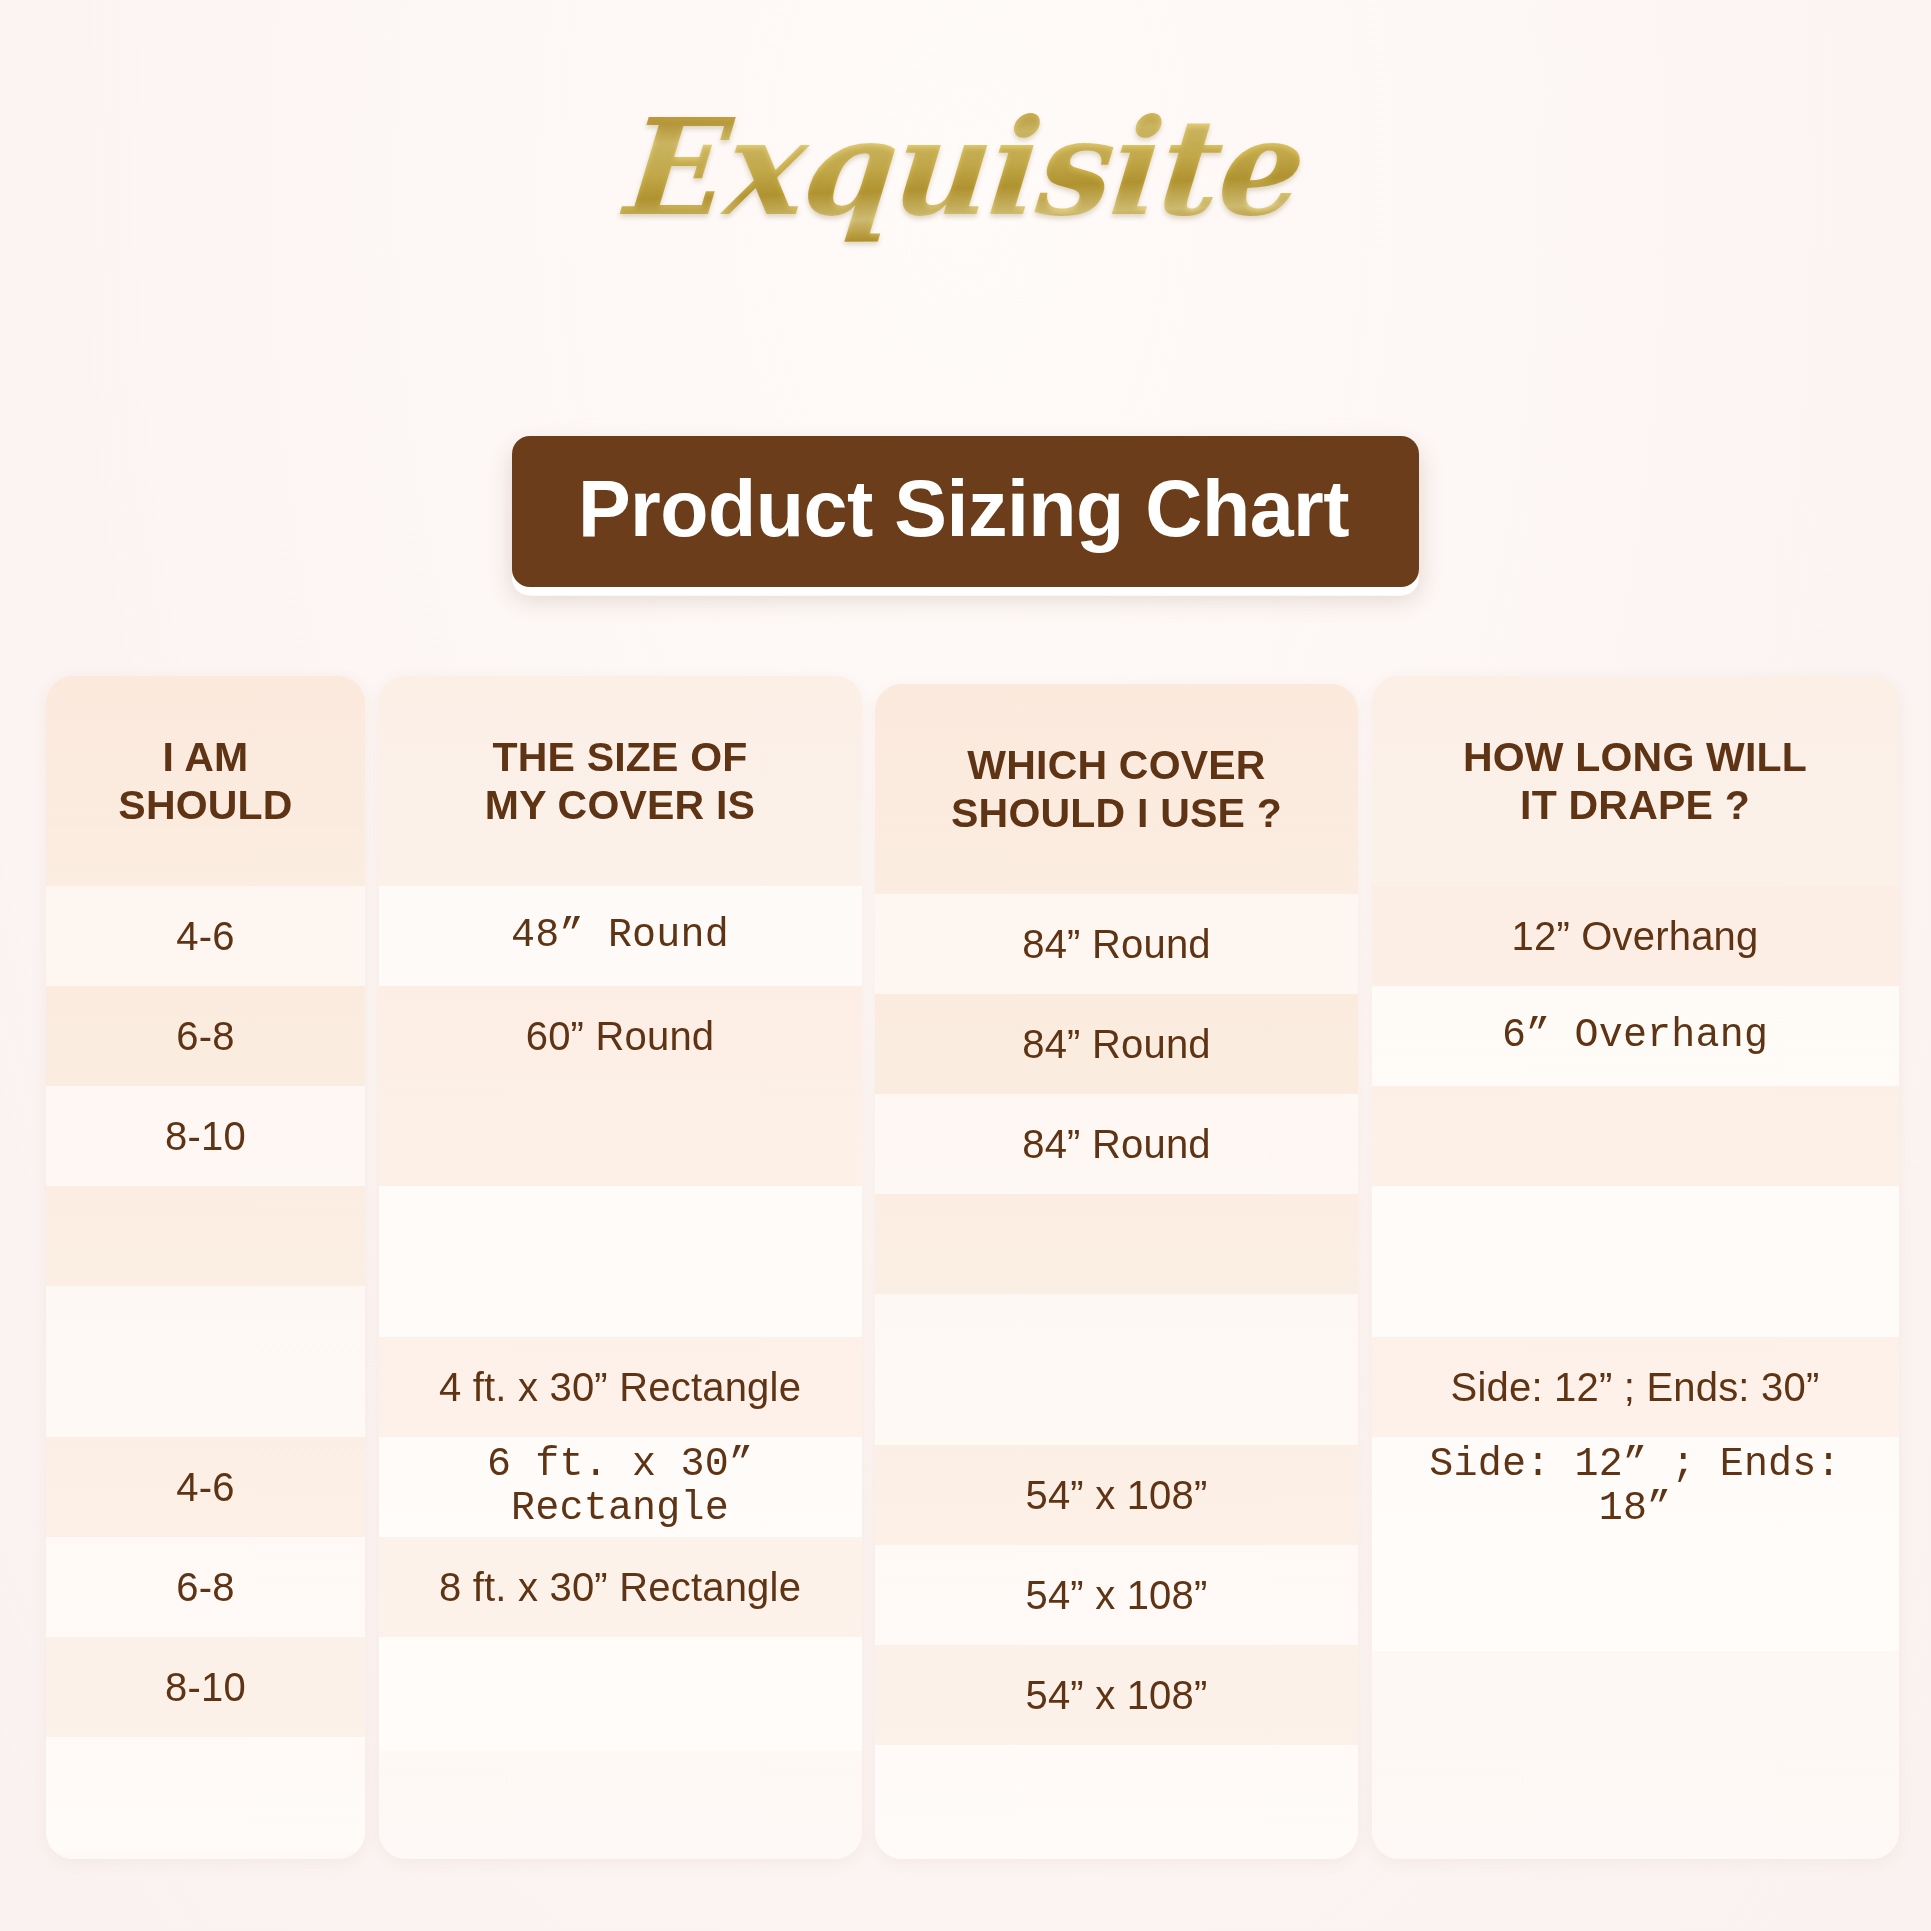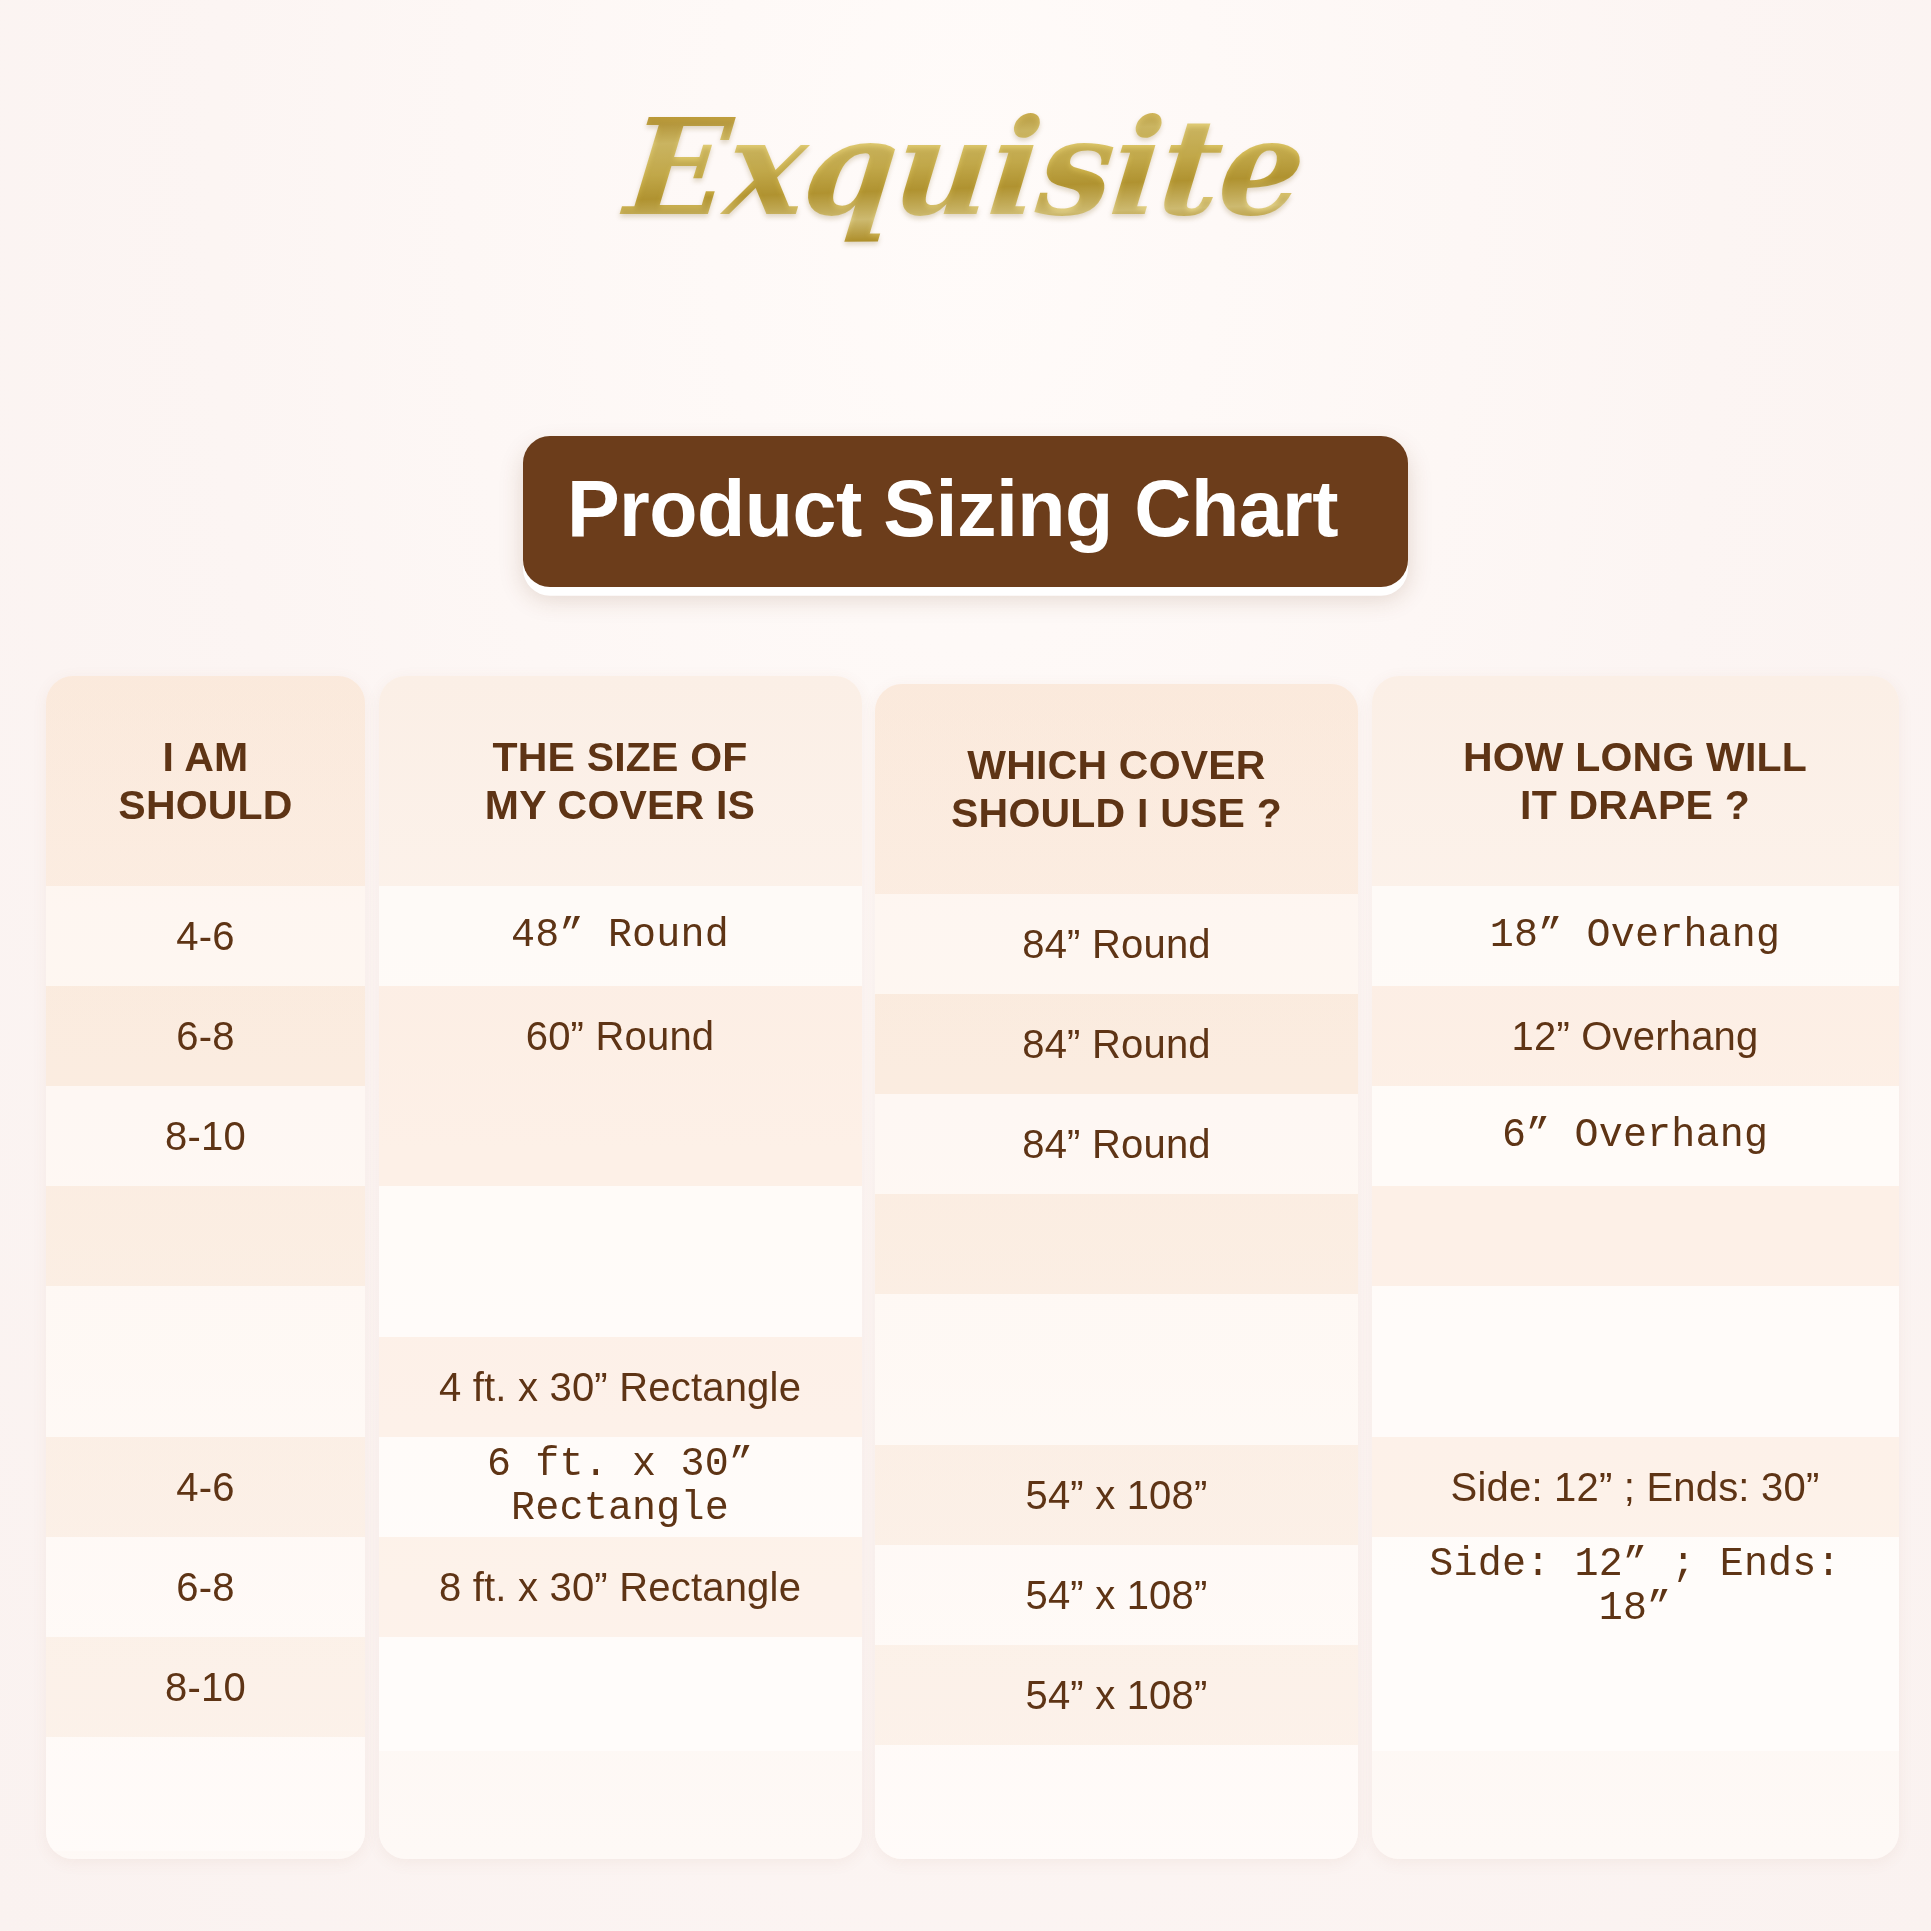--- a/index.html
+++ b/index.html
@@ -63,22 +63,22 @@
     text-align: center;
   }
   .title-banner {
     display: inline-block;
     background: #6C3D1B;
     color: #FFFFFF;
     font-size: 79px;
     font-weight: 700;
     letter-spacing: -0.5px;
     line-height: 1;
-    padding: 33px 70px 39px 44px;
-    border-radius: 27px;
+    padding: 33px 70px 39px 66px;
+    border-radius: 18px;
     box-shadow: 0 8.7px 0 0 #FFFFFF, 0 11.6px 25px rgba(108, 61, 27, 0.18);
   }
 
   
   .table {
     position: absolute;
     top: 676px;
     left: 46px;
     width: 1838px;
     display: flex;
@@ -216,21 +216,20 @@
       <div class="cell tail-cell stripe-a"></div>
     </div>
 
     <div class="col col-3">
       <div class="cell head-cell">
         <span>
           <span>HOW LONG WILL</span><br>
           <span>IT DRAPE ?</span>
         </span>
       </div>
-      <div class="cell data-cell stripe-a">18” Overhang</div>
       <div class="cell data-cell stripe-b">12” Overhang</div>
       <div class="cell data-cell stripe-a">6” Overhang</div>
       <div class="cell spacer-cell stripe-b"></div>
       <div class="cell gap-cell stripe-a"></div>
       <div class="cell data-cell stripe-b">Side: 12” ; Ends: 30”</div>
       <div class="cell data-cell stripe-a">Side: 12” ; Ends: 18”</div>
       <div class="cell tail-cell stripe-a"></div>
     </div>
 
   </div>

